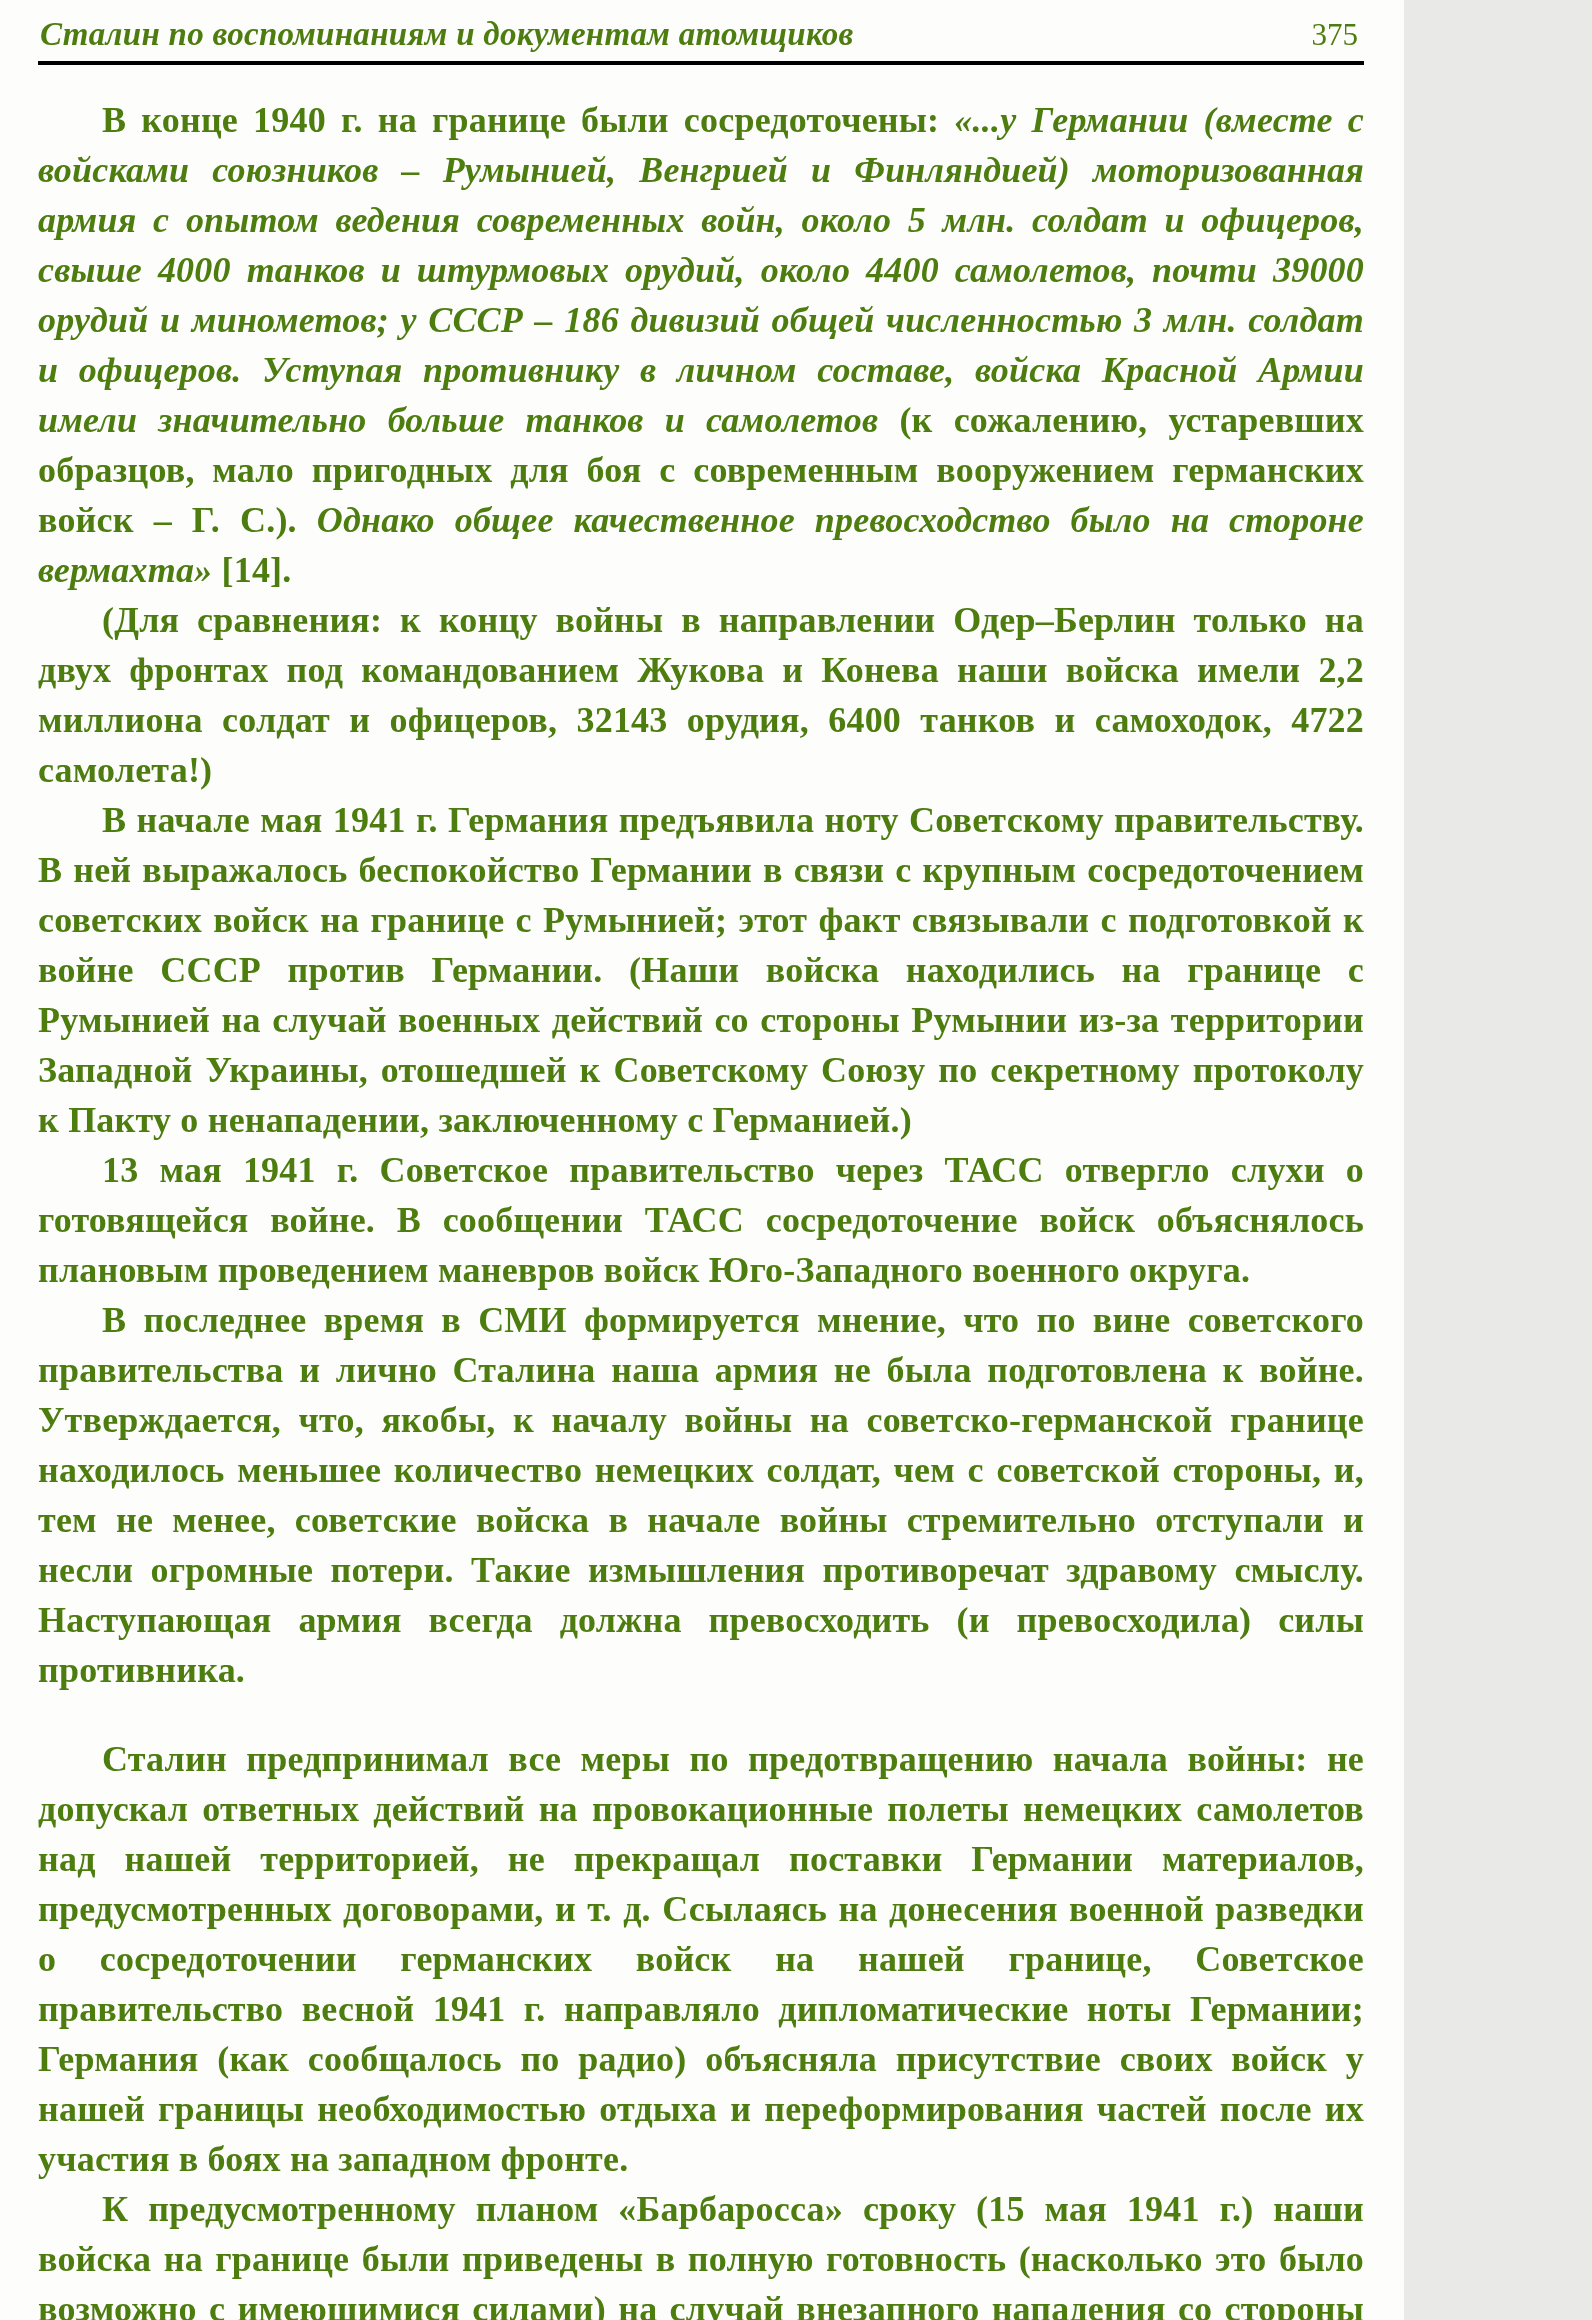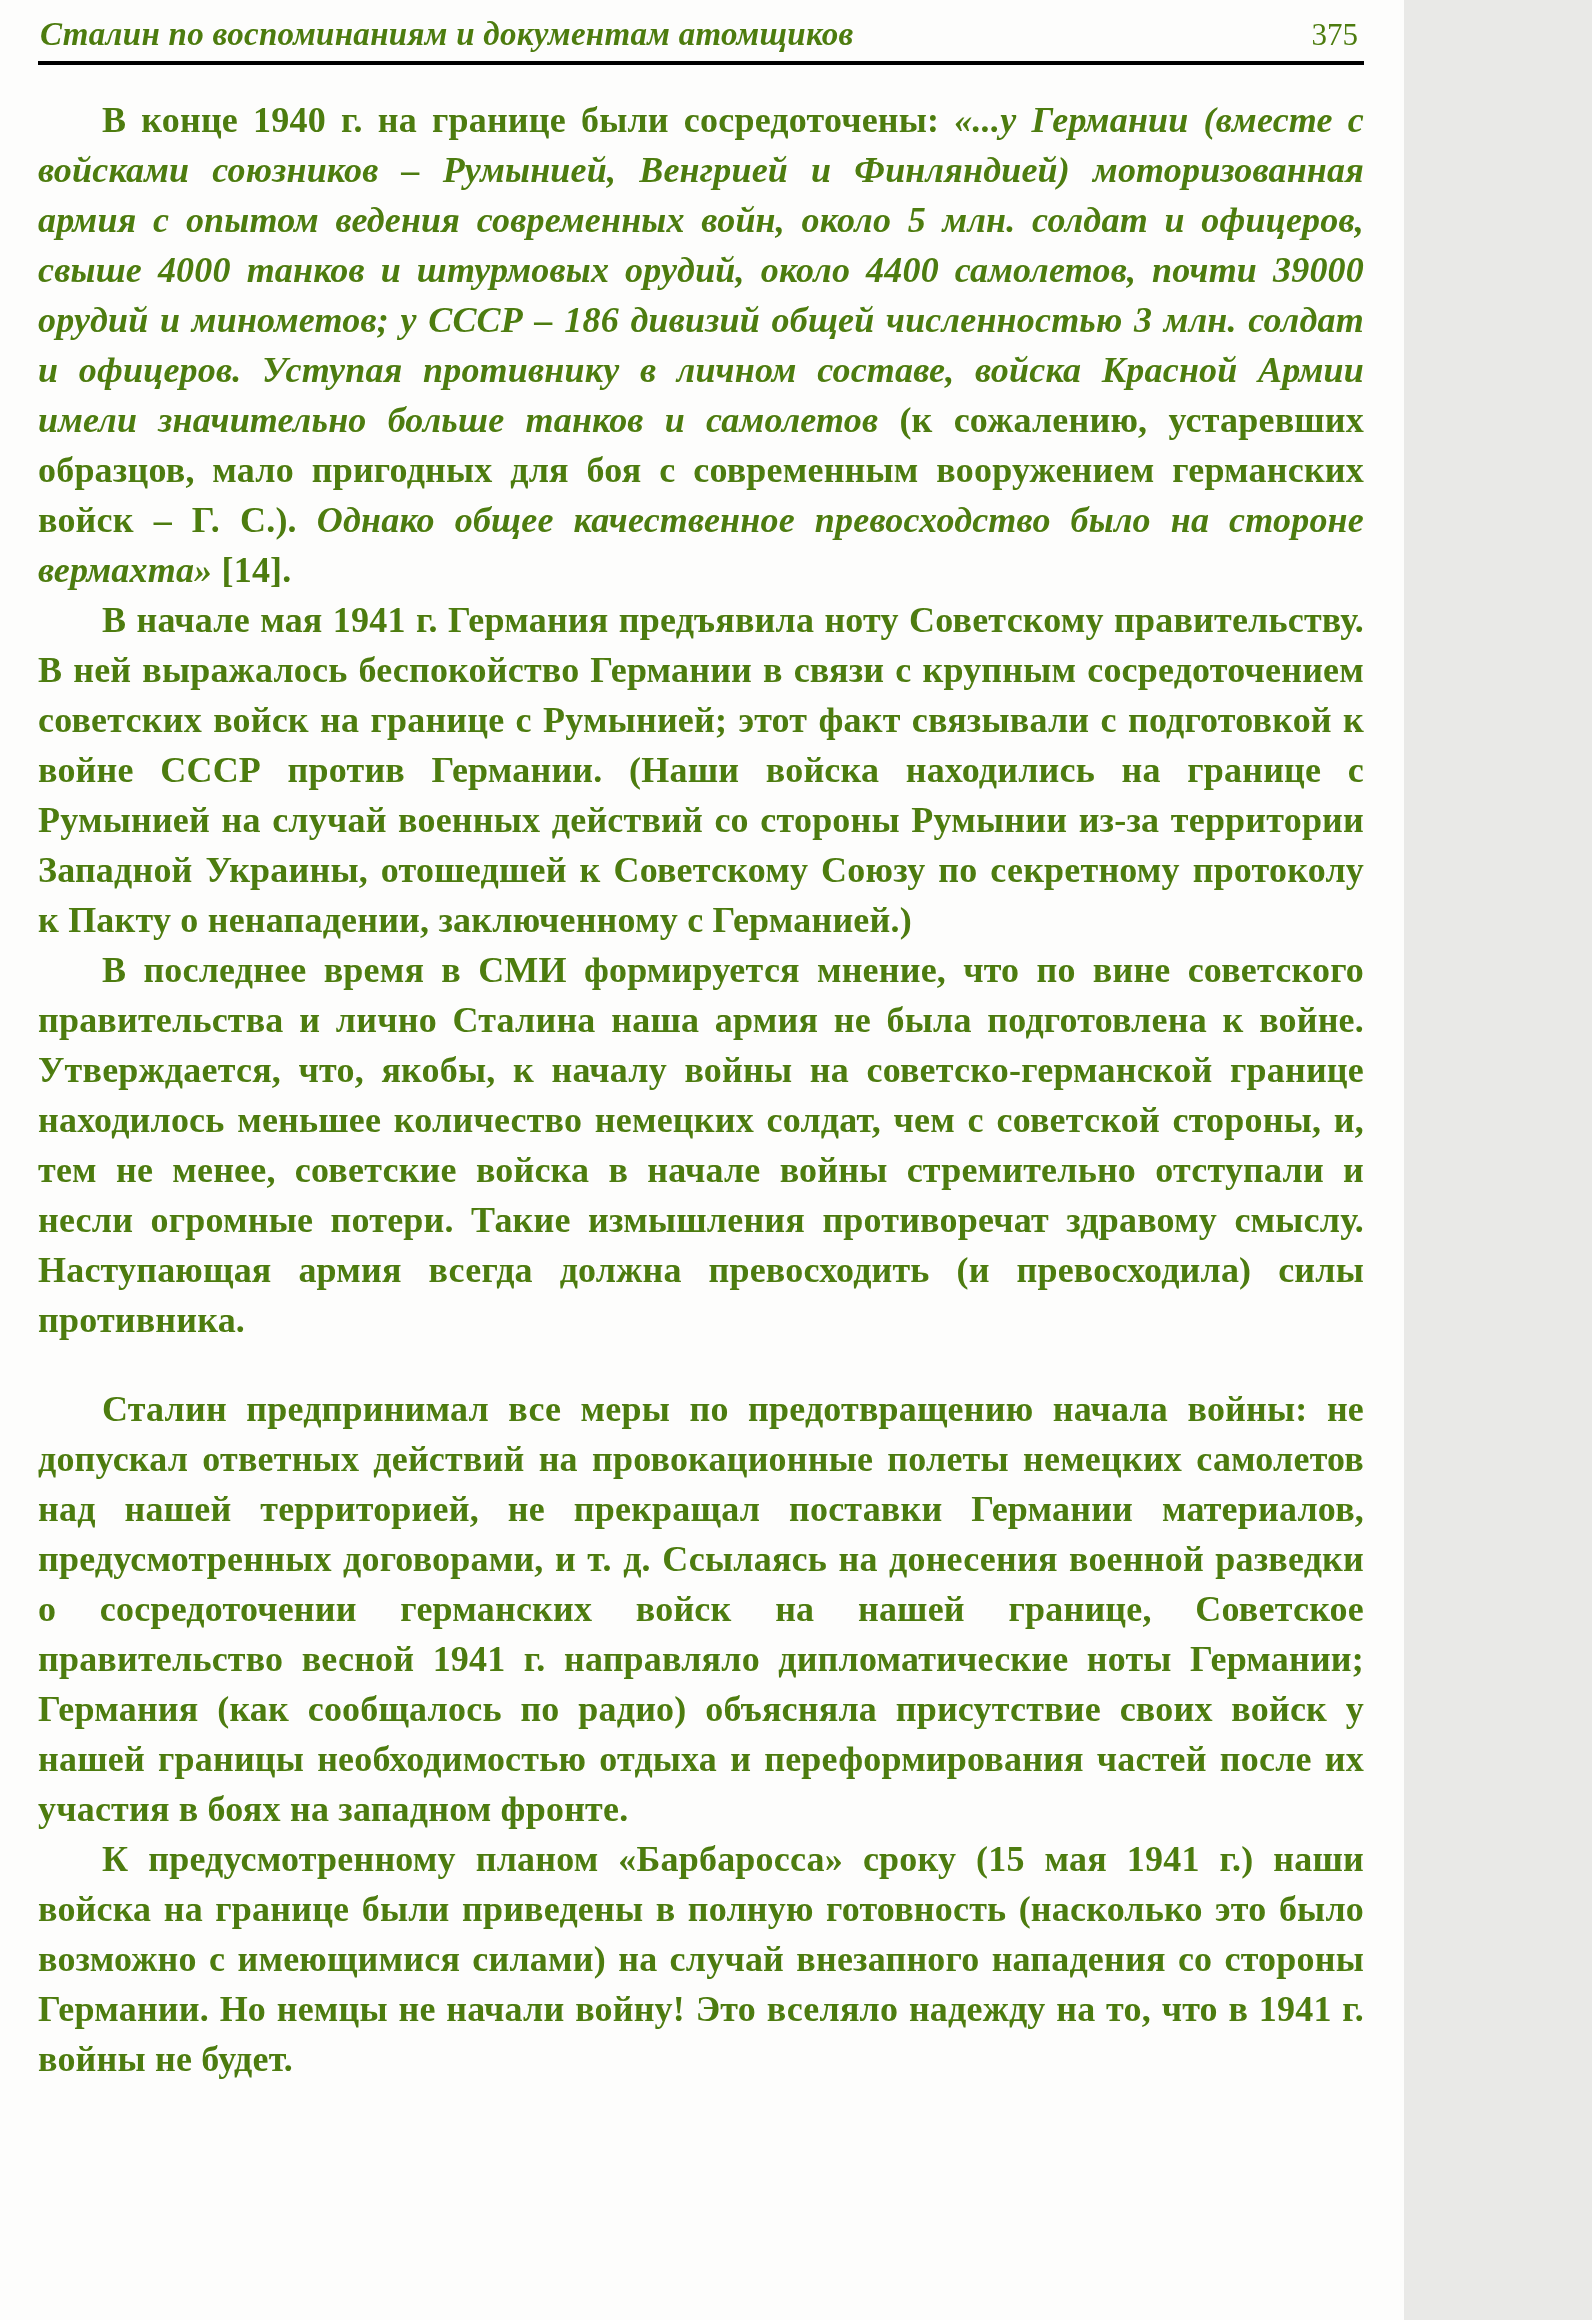--- a/index.html
+++ b/index.html
@@ -63,23 +63,25 @@
   </header>
 
   <div class="header-rule"></div>
 
   <main class="page-body">
 
     <p class="para">
       <span>В конце 1940 г. на границе были сосредоточены: </span><span class="it">«...у Германии (вместе с войсками союзников – Румынией, Венгрией и Финляндией) моторизованная армия с опытом ведения современных войн, около 5 млн. солдат и офицеров, свыше 4000 танков и штурмовых орудий, около 4400 самолетов, почти 39000 орудий и минометов; у СССР – 186 дивизий общей численностью 3 млн. солдат и офицеров. Уступая противнику в личном составе, войска Красной Армии имели значительно больше танков и самолетов </span><span>(к сожалению, устаревших образцов, мало пригодных для боя с современным вооружением германских войск – Г. С.). </span><span class="it">Однако общее качественное превосходство было на стороне вермахта»</span><span> [14].</span>
     </p>
 
+    <p class="para">(Для сравнения: к концу войны в направлении Одер–Берлин только на двух фронтах под командованием Жукова и Конева наши войска имели 2,2 миллиона солдат и офицеров, 32143 орудия, 6400 танков и самоходок, 4722 самолета!)</p>
 
     <p class="para">В начале мая 1941 г. Германия предъявила ноту Советскому правительству. В ней выражалось беспокойство Германии в связи с крупным сосредоточением советских войск на границе с Румынией; этот факт связывали с подготовкой к войне СССР против Германии. (Наши войска находились на границе с Румынией на случай военных действий со стороны Румынии из-за территории Западной Украины, отошедшей к Советскому Союзу по секретному протоколу к Пакту о ненападении, заключенному с Германией.)</p>
 
+    <p class="para">13 мая 1941 г. Советское правительство через ТАСС отвергло слухи о готовящейся войне. В сообщении ТАСС сосредоточение войск объяснялось плановым проведением маневров войск Юго-Западного военного округа.</p>
 
     <p class="para">В последнее время в СМИ формируется мнение, что по вине советского правительства и лично Сталина наша армия не была подготовлена к войне. Утверждается, что, якобы, к началу войны на советско-германской границе находилось меньшее количество немецких солдат, чем с советской стороны, и, тем не менее, советские войска в начале войны стремительно отступали и несли огромные потери. Такие измышления противоречат здравому смыслу. Наступающая армия всегда должна превосходить (и превосходила) силы противника.</p>
 
     <p class="para gap-before">Сталин предпринимал все меры по предотвращению начала войны: не допускал ответных действий на провокационные полеты немецких самолетов над нашей территорией, не прекращал поставки Германии материалов, предусмотренных договорами, и т. д. Ссылаясь на донесения военной разведки о сосредоточении германских войск на нашей границе, Советское правительство весной 1941 г. направляло дипломатические ноты Германии; Германия (как сообщалось по радио) объясняла присутствие своих войск у нашей границы необходимостью отдыха и переформирования частей после их участия в боях на западном фронте.</p>
 
     <p class="para">К предусмотренному планом «Барбаросса» сроку (15 мая 1941 г.) наши войска на границе были приведены в полную готовность (насколько это было возможно с имеющимися силами) на случай внезапного нападения со стороны Германии. Но немцы не начали войну! Это вселяло надежду на то, что в 1941 г. войны не будет.</p>
 
   </main>
 
 </div>

